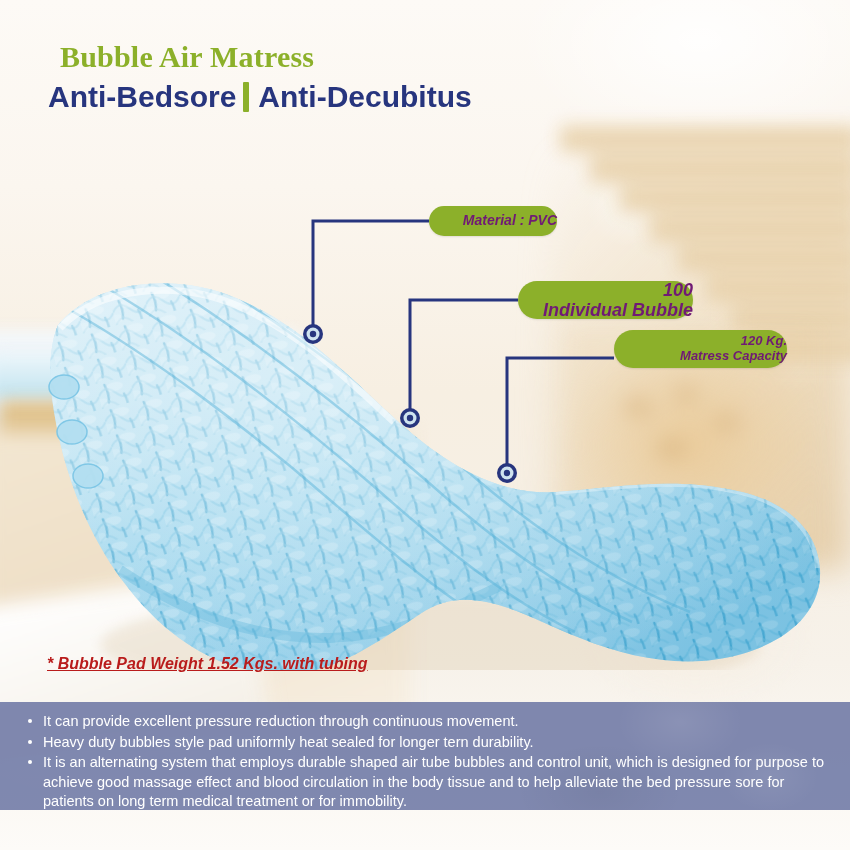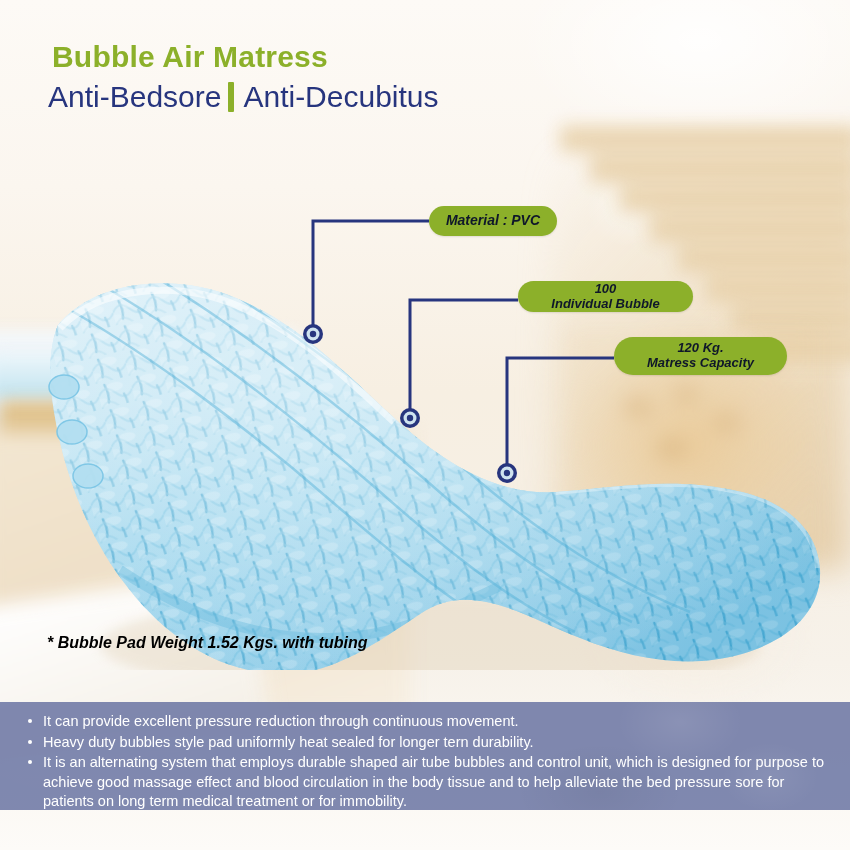--- a/index.html
+++ b/index.html
@@ -79,53 +79,53 @@
   .stool{
     position:absolute;right:95px;top:545px;width:130px;height:60px;
     background:radial-gradient(ellipse at 50% 50%, rgba(226,199,155,.9), rgba(226,199,155,0) 72%);
     filter:blur(8px);
   }
 
   
   .titles{position:absolute;left:48px;top:42px;}
   .title-main{
     font-size:30px;font-weight:bold;letter-spacing:.2px;line-height:1;
-    color:#8cb02a;margin:0 0 10px 4px;
-  }
-  .subtitle-row{display:flex;align-items:center;font-size:30px;font-weight:normal;line-height:1;text-align:right;}
+    color:#8cb02a;margin:0 0 10px 12px;font-family:Liberation Serif, serif;
+  }
+  .subtitle-row{display:flex;align-items:center;font-size:30px;font-weight:bold;line-height:1;text-align:right;}
   .sub-a,.sub-b{color:#27357e;white-space:pre;}
   .sub-div{width:6px;height:30px;background:#8cb02a;margin:0 9px 0 7px;border-radius:1px;}
 
   
   .product{position:absolute;left:0;top:140px;width:850px;height:530px;}
   .product svg{display:block;}
 
   
   .callout{
     position:absolute;
-    background:#8cb02a;color:#0f172a;
+    background:#8cb02a;color:#701a75;
     border-radius:999px;
     font-style:italic;font-weight:bold;
     text-align:center;
-    display:flex;flex-direction:column;justify-content:center;align-items:center;
+    display:flex;flex-direction:column;justify-content:center;align-items:flex-end;
     box-shadow:0 1px 2px rgba(0,0,0,.10);
     line-height:1.12;
   }
   .callout .l1,.callout .l2{display:block;white-space:nowrap;}
   #callout-material{left:429px;top:206px;width:128px;height:30px;font-size:14px;}
-  #callout-bubble{left:518px;top:281px;width:175px;height:31px;font-size:13px;}
-  #callout-weight{left:614px;top:337px;width:173px;height:38px;font-size:13px;}
+  #callout-bubble{left:518px;top:281px;width:175px;height:38px;font-size:18px;}
+  #callout-weight{left:614px;top:330px;width:173px;height:38px;font-size:13px;}
 
   .leaders{position:absolute;inset:0;pointer-events:none;}
 
   
   .footnote{
-    position:absolute;left:47px;top:634px;
+    position:absolute;left:47px;top:655px;
     font-size:16px;font-weight:bold;font-style:italic;
-    color:#000000;white-space:nowrap;
+    color:#b91c1c;white-space:nowrap;text-decoration:underline;
   }
 
   
   .banner{
     position:absolute;left:0;top:702px;width:850px;height:108px;
     background:rgba(96,108,158,.80);
     overflow:hidden;
   }
   .banner-tex{
     position:absolute;inset:-20px;

